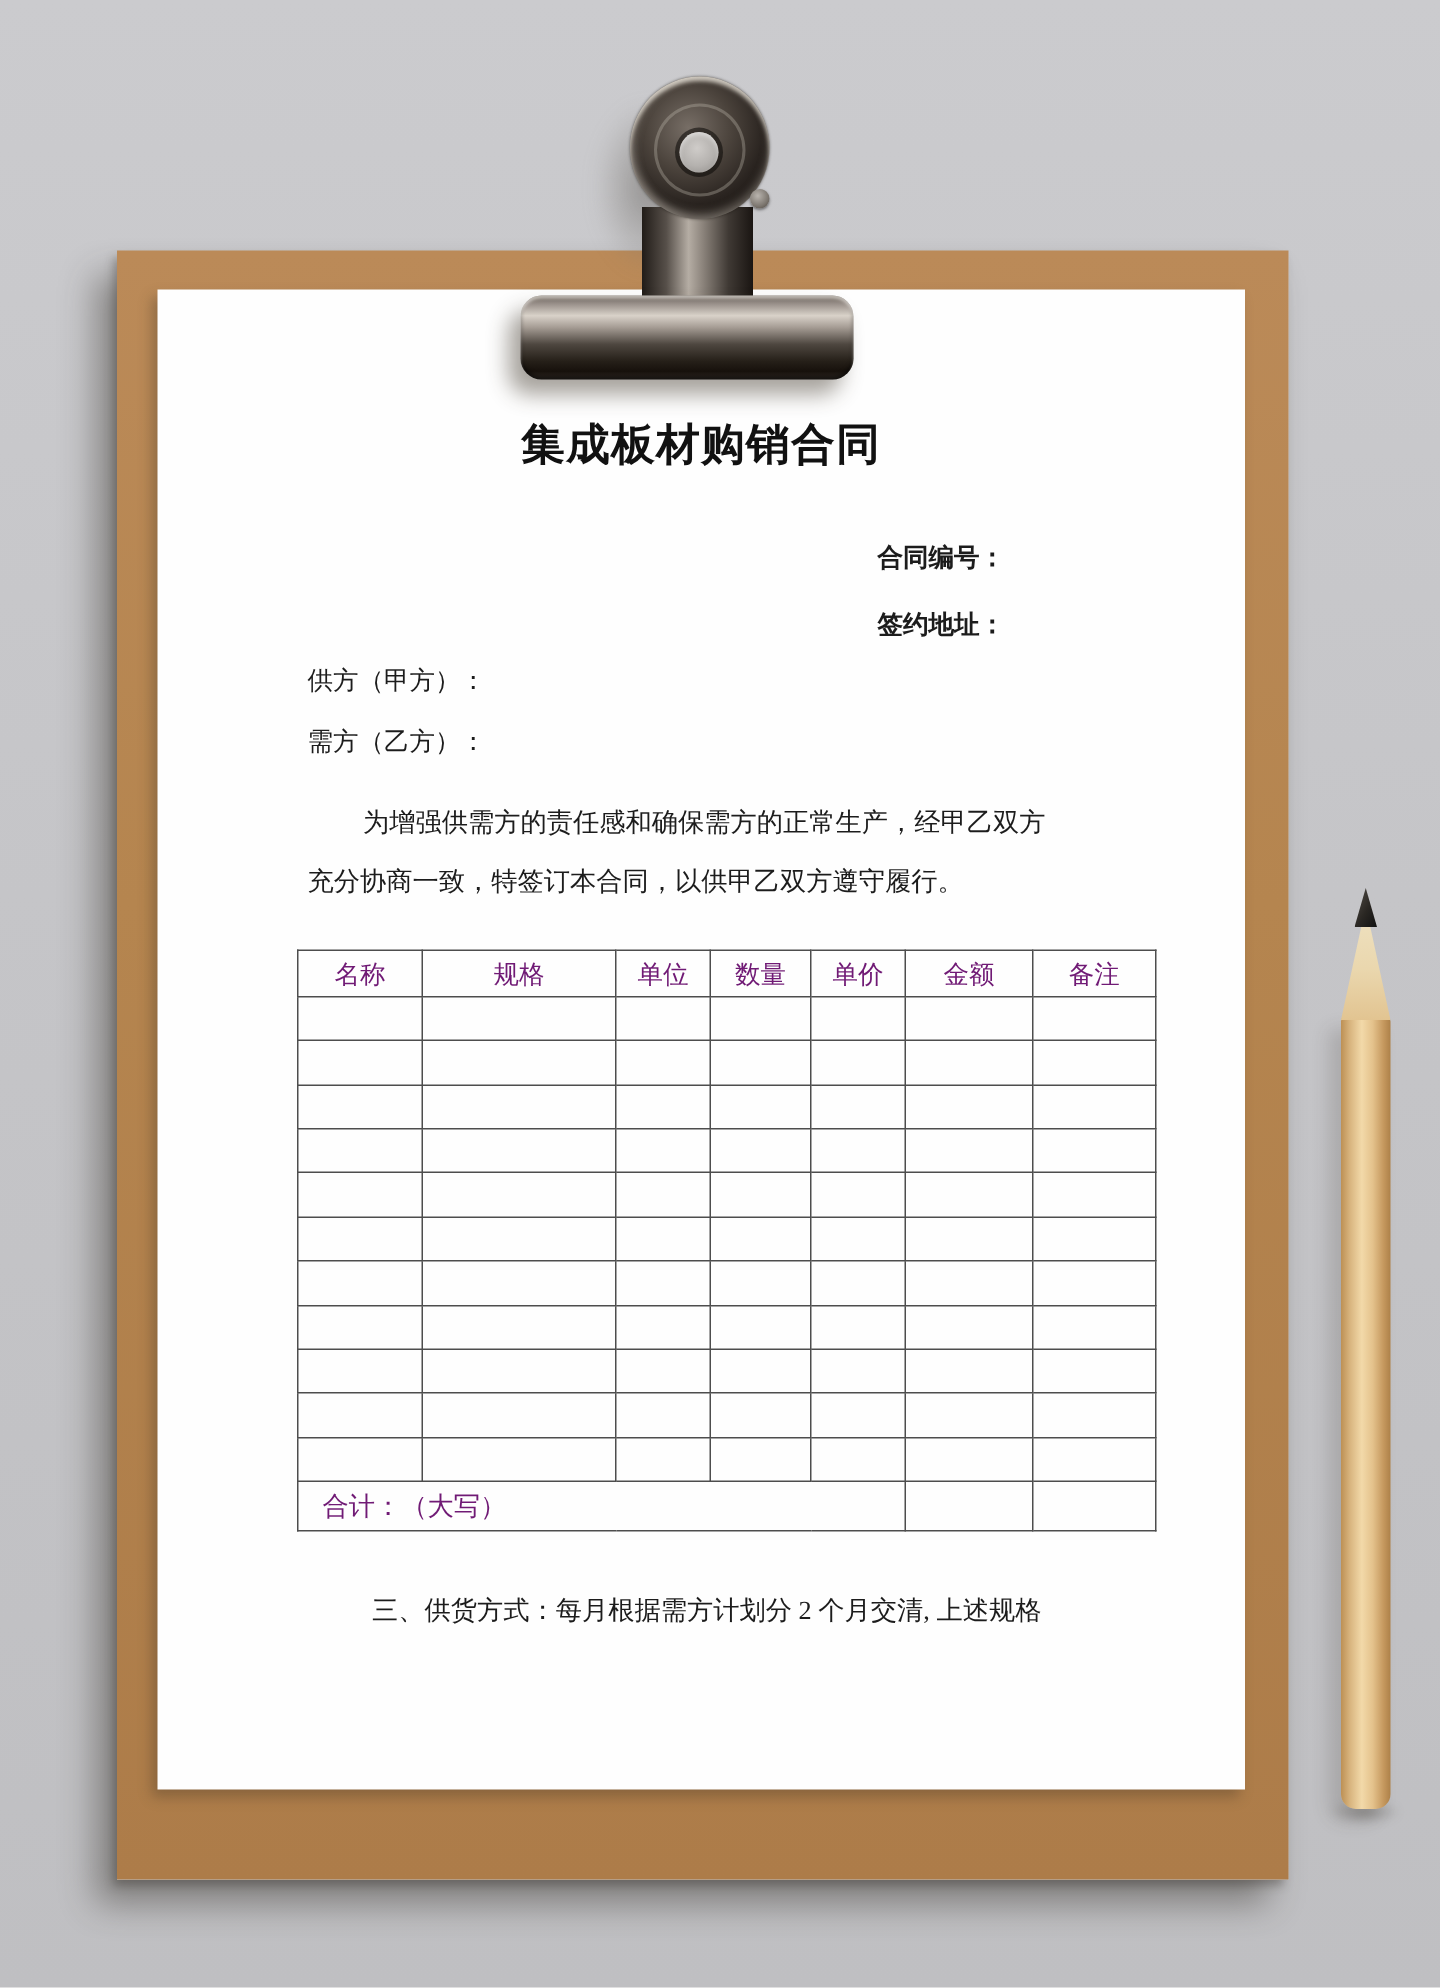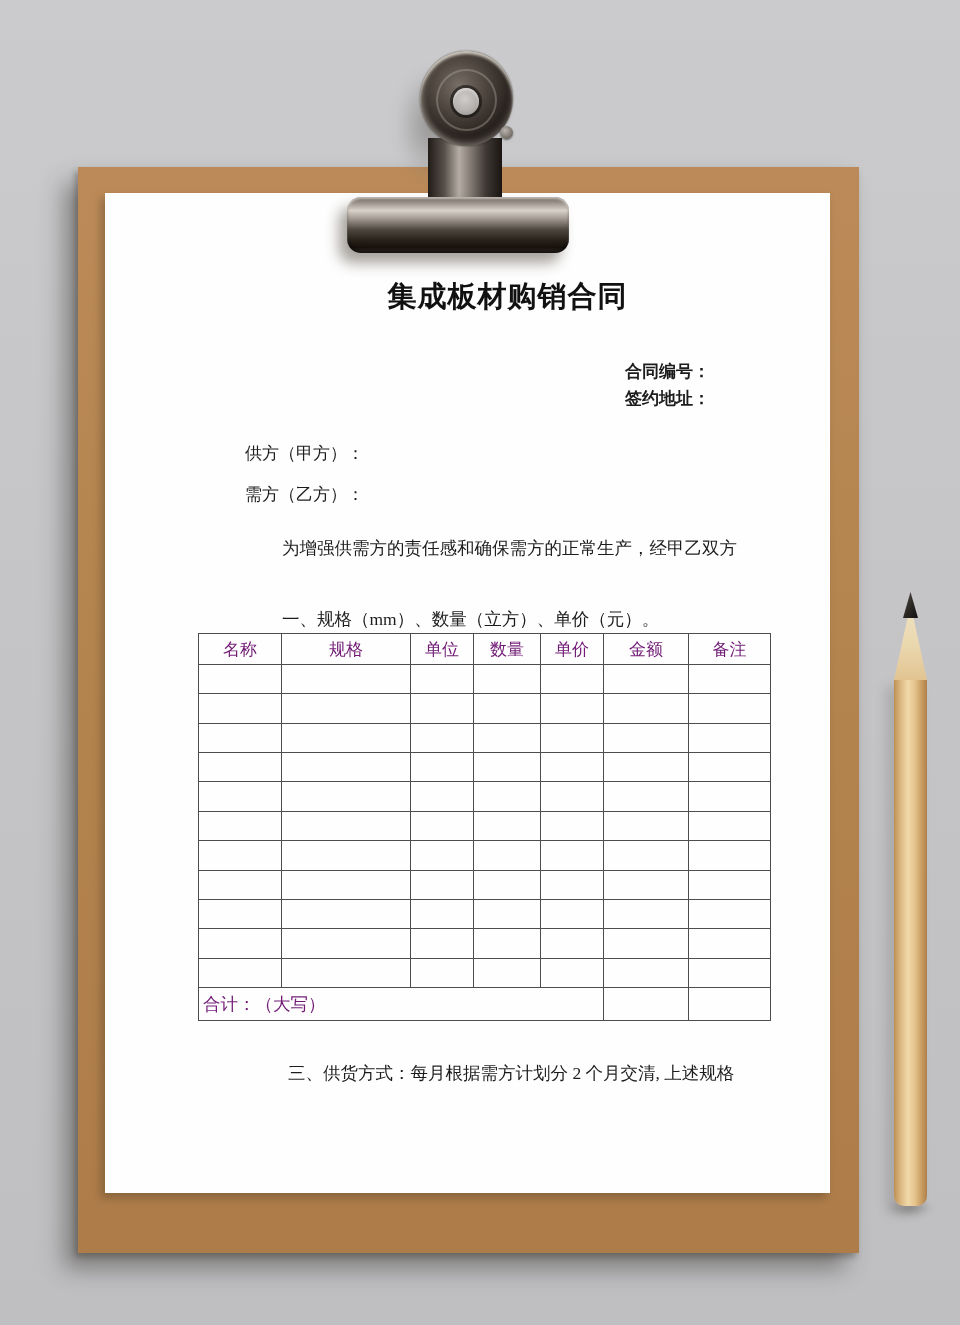--- a/index.html
+++ b/index.html
@@ -89,28 +89,28 @@
   }
   .pencil-ground-shadow {
     position: absolute; left: -8px; top: 608px; width: 48px; height: 16px;
     border-radius: 50%;
     background: radial-gradient(ellipse, rgba(60,56,50,0.38) 0%, rgba(0,0,0,0) 70%);
     filter: blur(3px);
   }
 
   
   .doc { position: absolute; left: 105px; top: 193px; width: 725px; height: 1000px; }
-  .doc .abs { position: absolute; white-space: nowrap; margin-left: 40px; }
+  .doc .abs { position: absolute; white-space: nowrap; }
   .doc-title {
     left: 0; top: 84px; width: 100%; text-align: center;
     font-size: 29px; font-weight: bold; letter-spacing: 1px; color: #111;
   }
   .meta-line { font-size: 17px; left: 480px; font-weight: bold; }
   .meta-1 { top: 167px; }
-  .meta-2 { top: 194px; }
+  .meta-2 { top: 212px; }
   .party-line { font-size: 17px; left: 100px; }
   .party-1 { top: 249px; }
   .party-2 { top: 290px; }
   .preamble { font-size: 17.5px; }
   .preamble-1 { left: 137px; top: 343px; }
   .preamble-2 { left: 100px; top: 382px; }
   .section-heading { font-size: 17.5px; left: 137px; top: 414px; }
   .clause { font-size: 17.5px; left: 143px; }
   .clause-2 { top: 840px; }
   .clause-3 { top: 868px; }
@@ -119,21 +119,21 @@
   .spec-table {
     position: absolute; left: 93px; top: 440px; width: 572px; height: 388px;
     border-collapse: collapse; table-layout: fixed;
     font-size: 17px; color: #701a75;
   }
   .spec-table th, .spec-table td {
     border: 1px solid #4d4d4d;
     font-weight: normal; text-align: center; padding: 0;
   }
   .spec-table thead th { height: 31px; }
-  .spec-table tfoot td { height: 33px; text-align: left; padding-left: 4px; font-size: 17.5px; }
+  .spec-table tfoot td { height: 33px; text-align: left; padding-left: 16px; font-size: 17.5px; }
   .spec-table tfoot td.cell-plain { padding: 0; }
 </style>
 </head>
 <body>
 
 <div class="clipboard"></div>
 <div class="paper"></div>
 
 <div class="clip-shadow-wall"></div>
 <div class="clip-stem"></div>
@@ -153,22 +153,22 @@
 <div class="doc">
   <div class="abs doc-title">集成板材购销合同</div>
 
   <div class="abs meta-line meta-1">合同编号：</div>
   <div class="abs meta-line meta-2">签约地址：</div>
 
   <div class="abs party-line party-1">供方（甲方）：</div>
   <div class="abs party-line party-2">需方（乙方）：</div>
 
   <div class="abs preamble preamble-1">为增强供需方的责任感和确保需方的正常生产，经甲乙双方</div>
-
-  <div class="abs section-heading">一、规格（mm）、数量（立方）、单价（元）。</div>
+  <div class="abs preamble preamble-2">充分协商一致，特签订本合同，以供甲乙双方遵守履行。</div>
+
 
   <table class="spec-table">
     <colgroup>
       <col style="width:83px">
         <col style="width:129px">
         <col style="width:63px">
       <col style="width:67px">
         <col style="width:63px">
         <col style="width:85px">
         <col style="width:82px">

